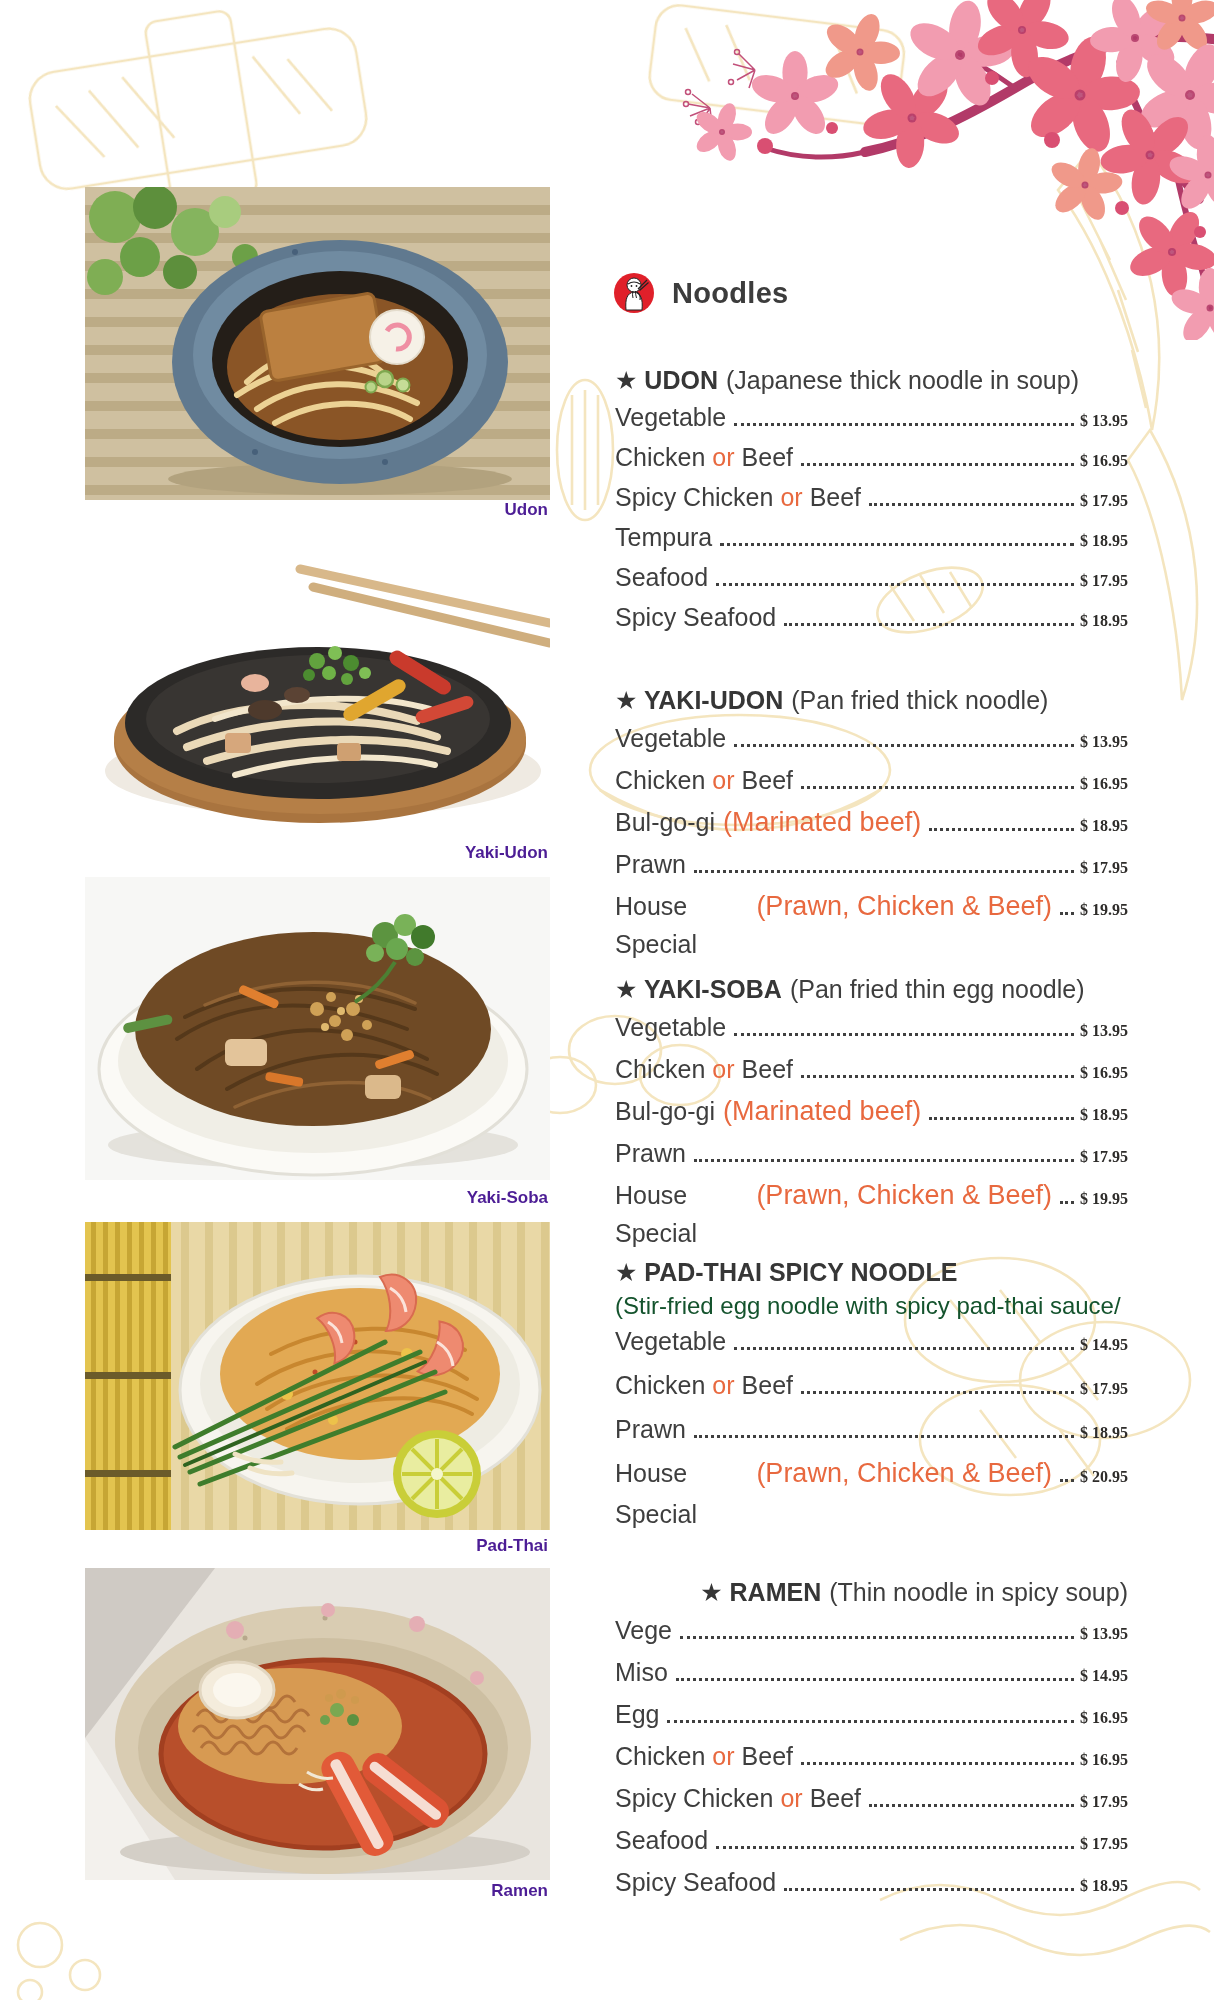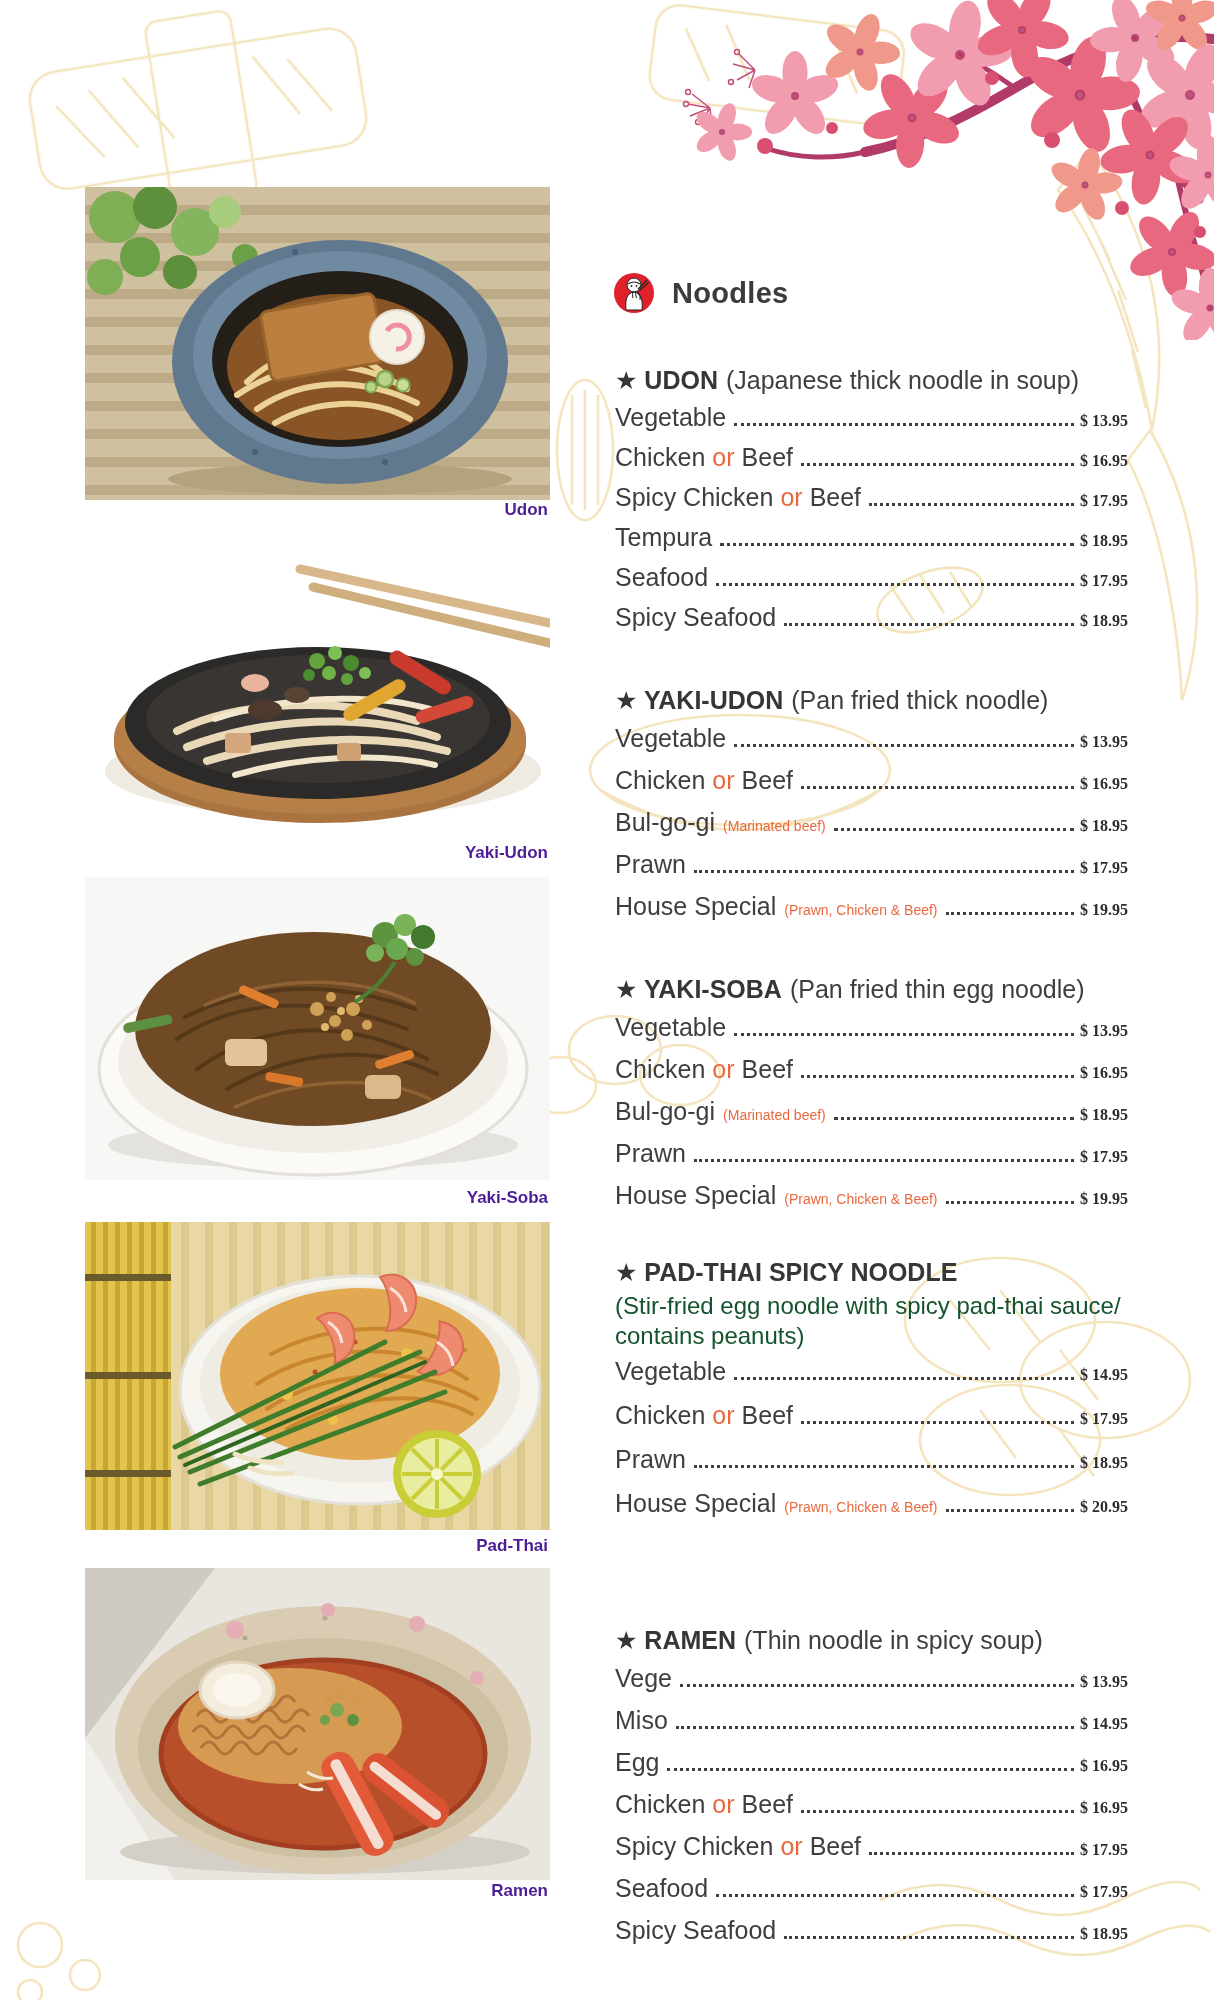--- a/index.html
+++ b/index.html
@@ -20,21 +20,21 @@
   .sh-rest{margin-left:8px;}
   .sh-rest:empty{display:none;}
   .sec-desc{font-size:24px;line-height:30px;color:#14532d;}
   .sec-desc:last-of-type{margin-bottom:6px;}
   .row{display:flex;align-items:baseline;font-size:25px;color:#3e3e3e;}
   .s1 .row>*{line-height:37px;}
   .s2 .row>*,.s3 .row>*,.s5 .row>*{line-height:38px;}
   .s4 .row>*{line-height:41px;}
   .t:empty,.or:empty,.note:empty{display:none;}
   .or{color:#e8693f;margin:0 7px;}
-  .note{color:#e8693f;font-size:14px;margin-left:8px;white-space:nowrap;}
+  .note{color:#e8693f;font-size:27px;margin-left:8px;white-space:nowrap;}
   .dots{flex:1;height:0;border-bottom:3px dotted #3f3f3f;margin:0 6px 4px 8px;min-width:14px;}
   .price{font-family:"Liberation Serif","DejaVu Serif",serif;font-weight:bold;font-size:16px;color:#2e2c2a;white-space:pre;}
 </style>
 </head>
 <body>
 
 <div class="page">
 
   <svg class="bgart" width="1214" height="2000" viewBox="0 0 1214 2000">
     <g stroke="#f4e4bc" stroke-width="2.6" fill="none" opacity="0.95">
@@ -597,21 +597,20 @@
         <span class="t">House Special</span>
         <span class="note">(Prawn, Chicken &amp; Beef)</span>
         <span class="dots"></span>
         <span class="price">$ 19.95</span>
       </div>
   </div>
 
   <div class="section s4" style="top:1256px;">
     <div class="sec-head"><span class="sh-bold">★ PAD-THAI SPICY NOODLE</span></div>
     <div class="sec-desc">(Stir-fried egg noodle with spicy pad-thai sauce/</div>
-    <div class="sec-desc">contains peanuts)</div>
     <div class="row">
         <span class="t">Vegetable</span>
         <span class="dots"></span>
         <span class="price">$ 14.95</span>
       </div>
     <div class="row">
         <span class="t">Chicken</span>
         <span class="or">or</span>
         <span class="t">Beef</span>
         <span class="dots"></span>
@@ -623,21 +622,21 @@
         <span class="price">$ 18.95</span>
       </div>
     <div class="row">
         <span class="t">House Special</span>
         <span class="note">(Prawn, Chicken &amp; Beef)</span>
         <span class="dots"></span>
         <span class="price">$ 20.95</span>
       </div>
   </div>
 
-  <div class="section s5" style="top:1624px;">
+  <div class="section s5" style="top:1576px;text-align:right;">
     <div class="sec-head"><span class="sh-bold">★ RAMEN</span><span class="sh-rest">(Thin noodle in spicy soup)</span></div>
     <div class="row">
         <span class="t">Vege</span>
         <span class="dots"></span>
         <span class="price">$ 13.95</span>
       </div>
     <div class="row">
         <span class="t">Miso</span>
         <span class="dots"></span>
         <span class="price">$ 14.95</span>

